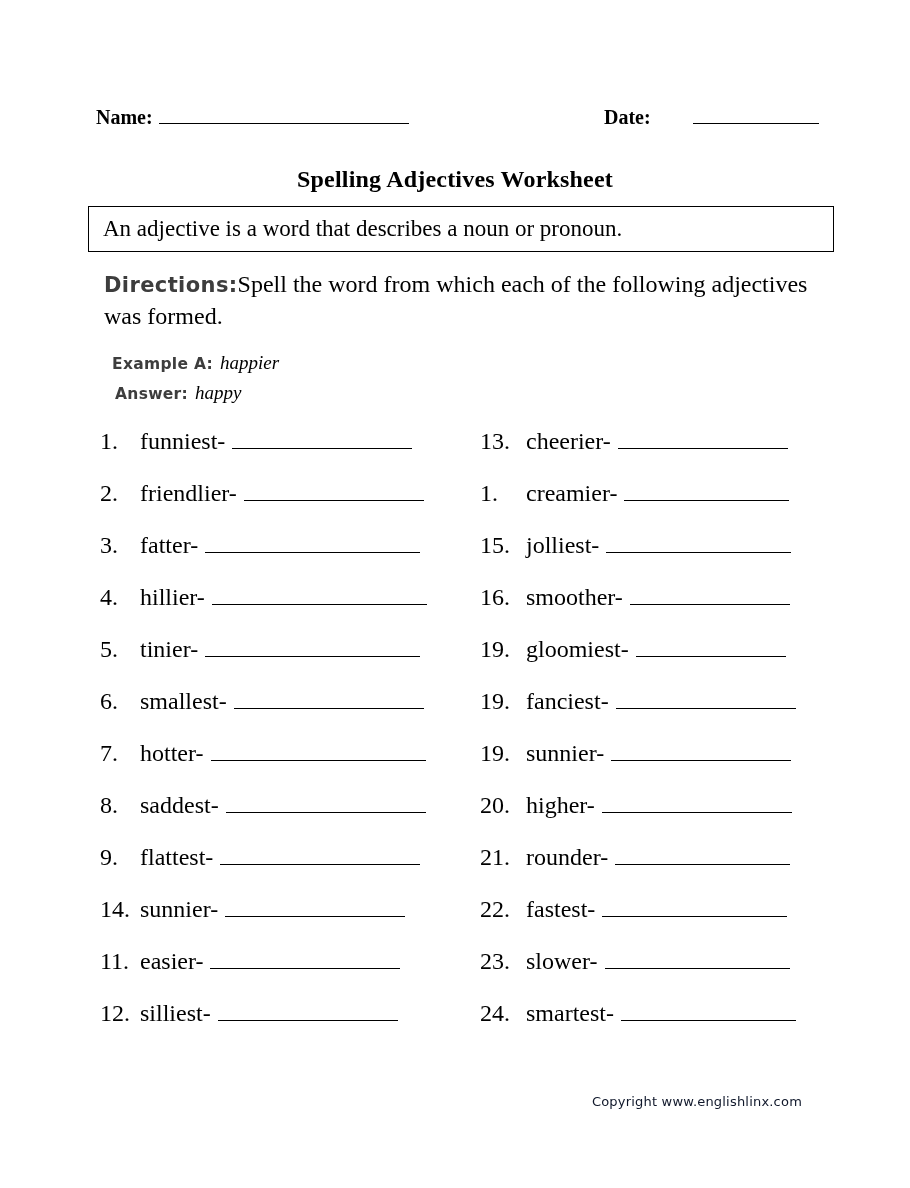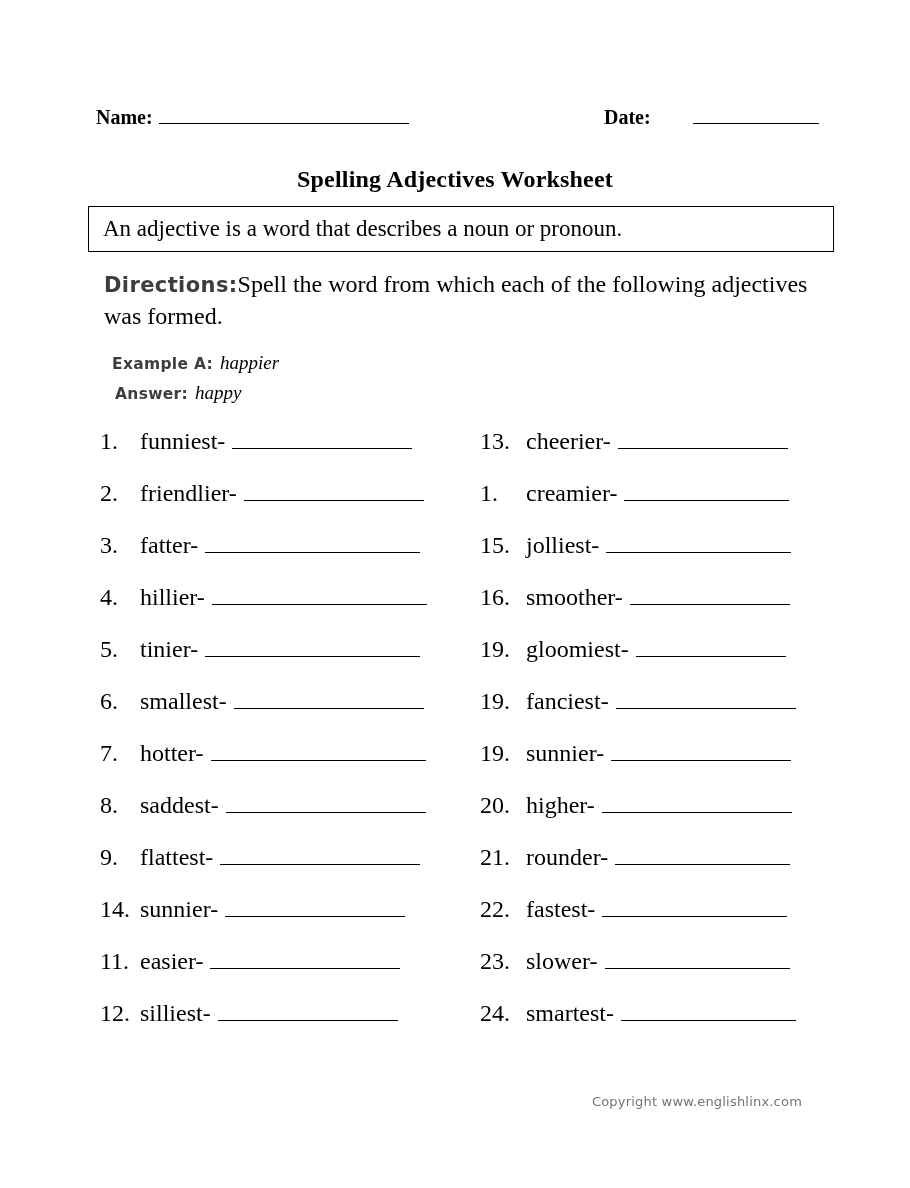--- a/index.html
+++ b/index.html
@@ -177,21 +177,21 @@
   .footer {
     position: absolute;
     left: 0;
     top: 1094px;
     width: 910px;
     text-align: right;
     padding-right: 108px;
     box-sizing: border-box;
     font-family: "DejaVu Sans", sans-serif;
     font-size: 13px;
-    color: #737373;
+    color: #0f172a;
     letter-spacing: 0.2px;
   }
 </style>
 </head>
 <body>
 
 <div class="page">
 
   <div class="namedate">
     <div class="nd-name">

